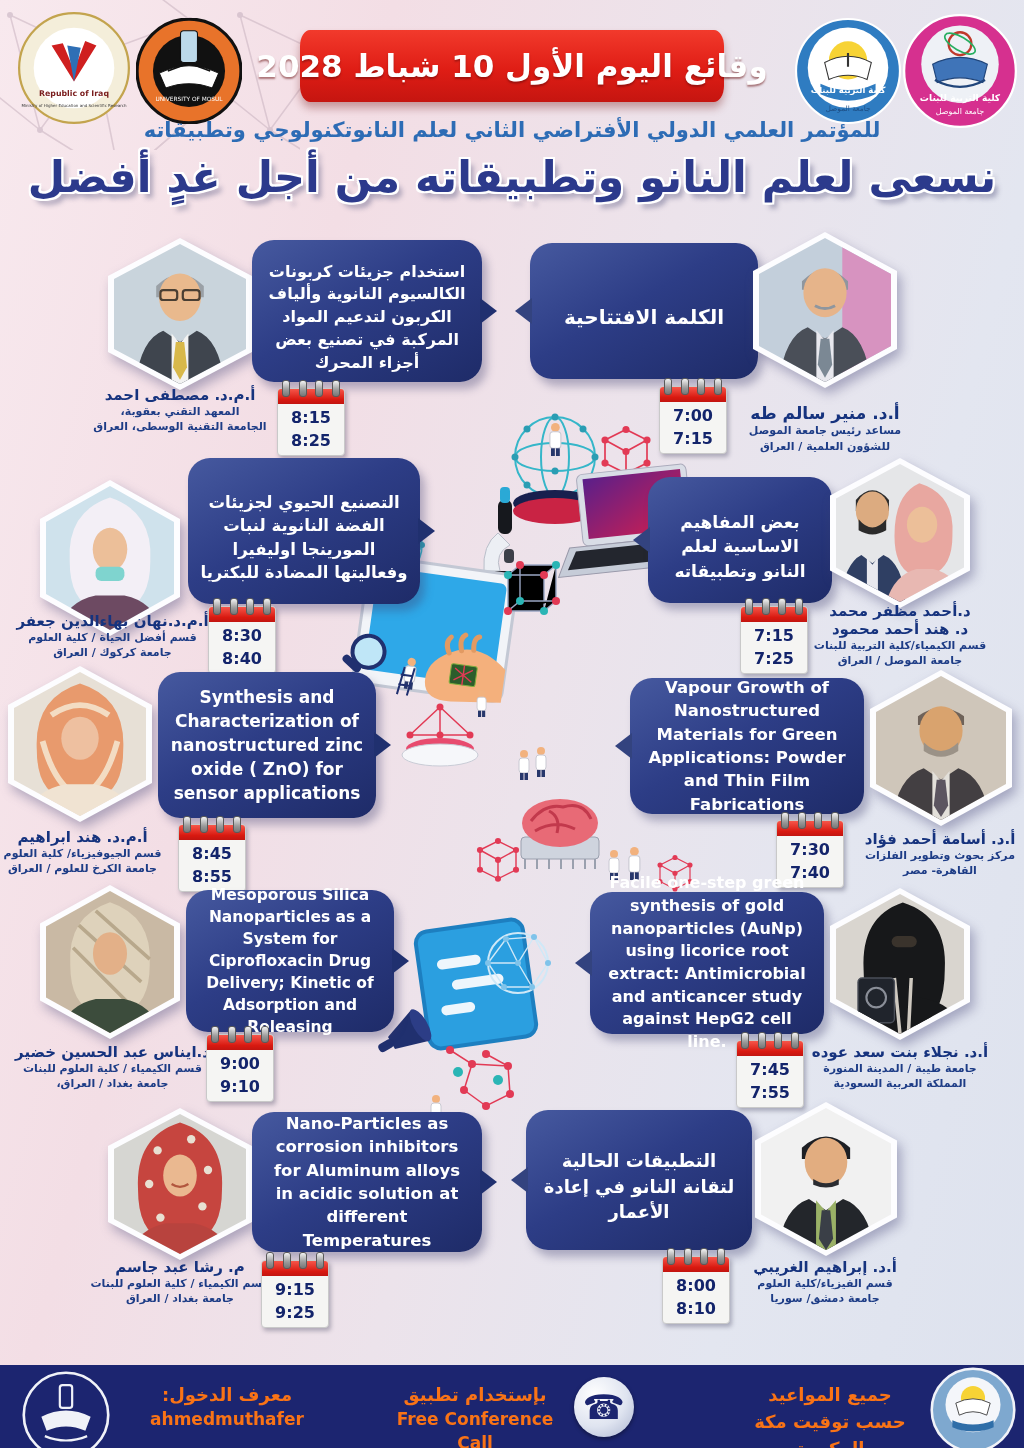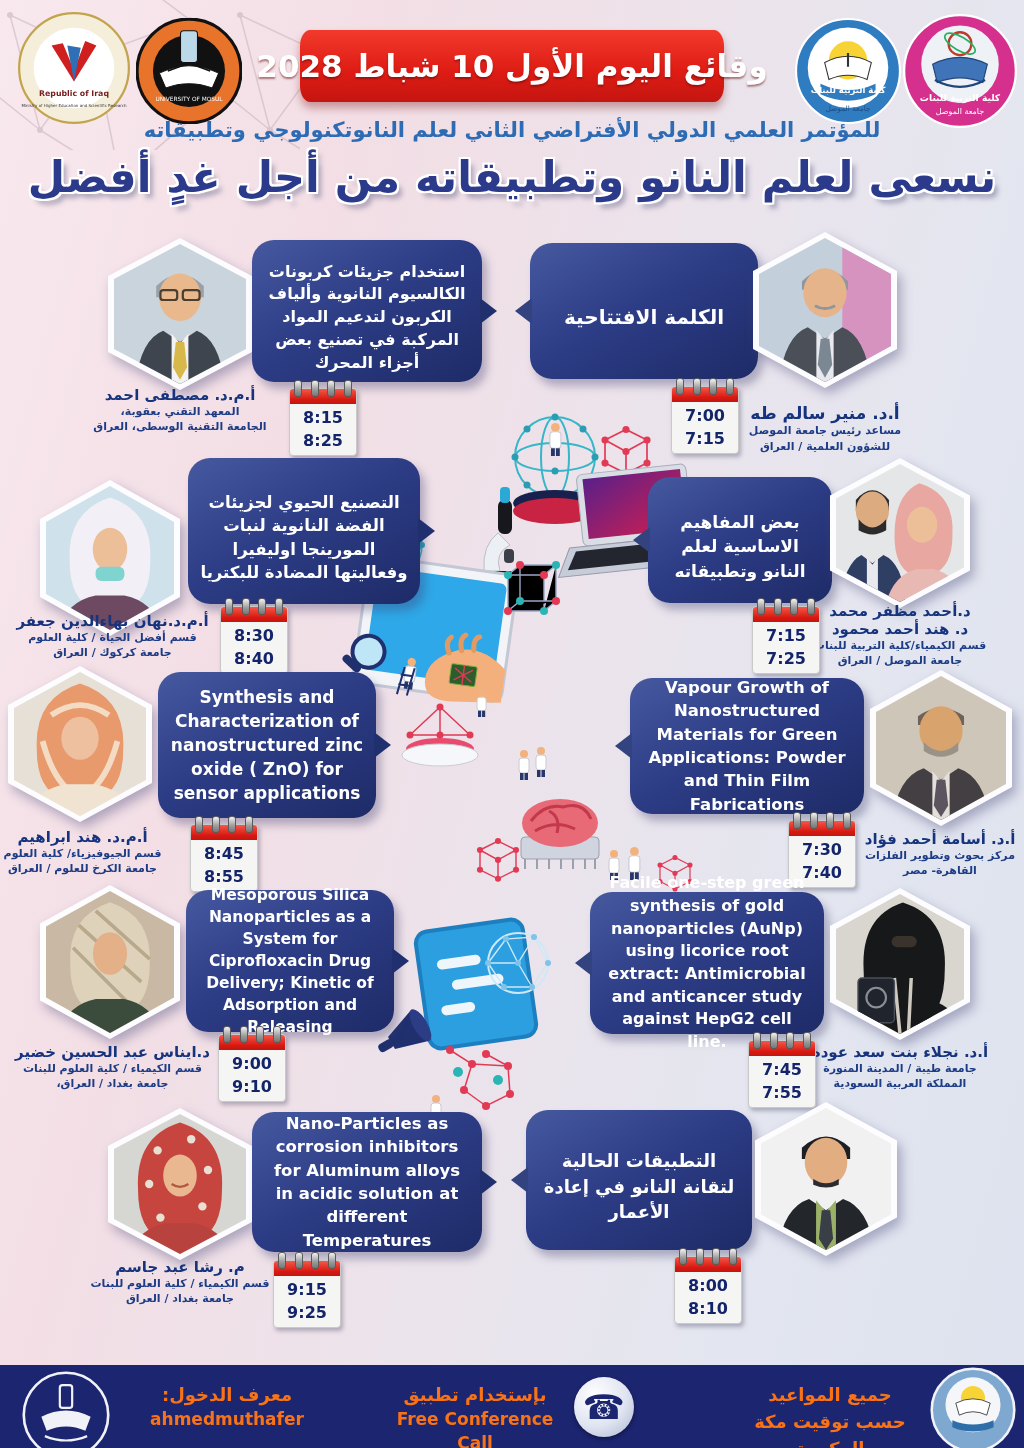--- a/index.html
+++ b/index.html
@@ -40,21 +40,21 @@
   .banner::after{content:"";position:absolute;top:50%;margin-top:-13px;
     border-top:13px solid transparent;border-bottom:13px solid transparent;}
   .banner.tipR::after{right:-15px;border-left:17px solid #20306f;}
   .banner.tipL::after{left:-15px;border-right:17px solid #33437f;}
   .bt{color:#fff;font-weight:bold;text-align:center;line-height:1.42;padding:6px 12px;width:100%;}
   .bt.ar{direction:rtl;margin-top:13px;}
   .who{position:absolute;text-align:center;}
   .who .name{font-size:15px;font-weight:bold;color:#16337e;direction:rtl;line-height:1.2;}
   .who .affil{font-size:11px;font-weight:bold;color:#1d3c86;direction:rtl;line-height:1.4;}
   .calendar{position:absolute;width:66px;background:#f5f5f3;border:1px solid #c9c9c9;border-radius:4px;
-    box-shadow:2px 3px 4px rgba(60,60,90,.35);margin-left:12px;}
+    box-shadow:2px 3px 4px rgba(60,60,90,.35);}
   .cal-head{height:15px;background:linear-gradient(180deg,#f6564a,#d81910 70%,#c21510);
     border-radius:3px 3px 0 0;}
   .cal-rings{position:absolute;top:-9px;left:0;width:100%;display:flex;justify-content:space-around;}
   .cal-rings span{width:6px;height:15px;border-radius:3px;border:1px solid #5a5a5a;
     background:linear-gradient(180deg,#f2f2f2,#9a9a9a 60%,#777);}
   .cal-times{padding:2px 0 3px;}
   .cal-times div{font-size:16px;font-weight:bold;color:#13246b;text-align:center;line-height:1.45;}
   
   .footer{position:absolute;left:0;top:1365px;width:1024px;height:83px;background:#1c2570;}
   .f-text{position:absolute;color:#f97316;text-align:center;}
@@ -679,20 +679,25 @@
       <path d="M33 28 Q50 12 67 28 L67 36 L33 36 Z" fill="#1d1f24"></path>
       <ellipse cx="50" cy="38" rx="15" ry="17" fill="#e2ad80"></ellipse>
       <path d="M41 50 Q50 56 59 50 L59 54 Q50 58 41 54 Z" fill="#2a2c31"></path>
       <path d="M16 100 Q20 70 38 64 L50 72 L62 64 Q80 70 84 100 Z" fill="#23262b"></path>
       <path d="M43 65 L50 73 L57 65 L57 100 L43 100 Z" fill="#9ab167"></path>
       <path d="M47 72 L53 72 L55 92 L50 100 L45 92 Z" fill="#3a3f47"></path>
     </svg>
         </div>
       </div>
   </div>
+  <div class="who" style="left:705px;top:1258px;width:240px;">
+    <div class="name">أ.د. إبراهيم الغريبي</div>
+    <div class="affil">قسم الفيزياء/كلية العلوم</div>
+    <div class="affil">جامعة دمشق/ سوريا</div>
+  </div>
   <div class="calendar" style="left:662px;top:1256px;">
     <div class="cal-rings">
         <span></span>
         <span></span>
         <span></span>
         <span></span>
       </div>
     <div class="cal-head"></div>
     <div class="cal-times">
       <div>8:00</div>

